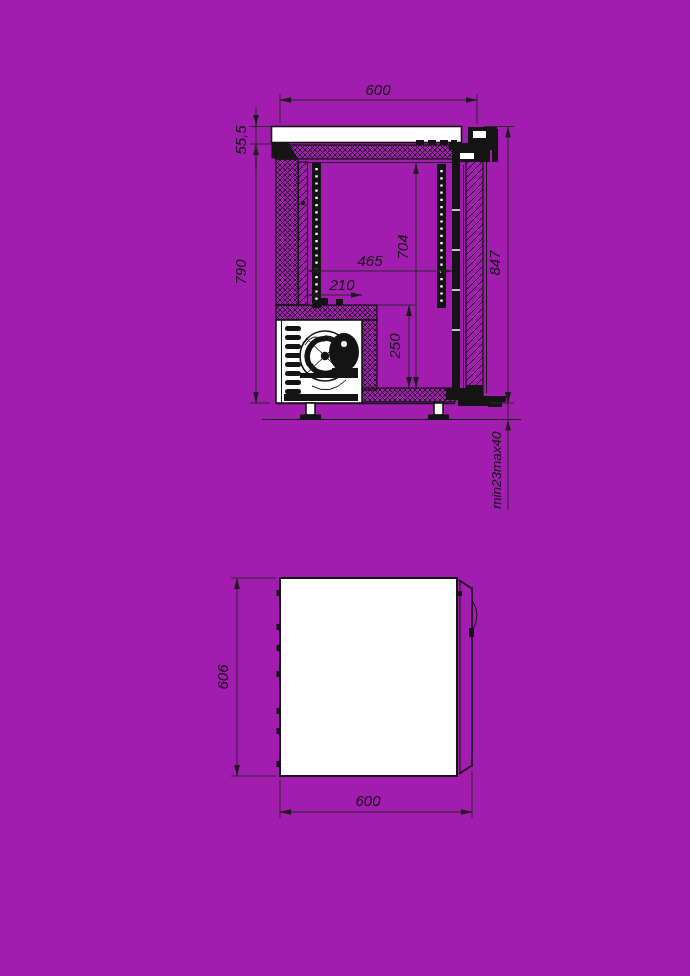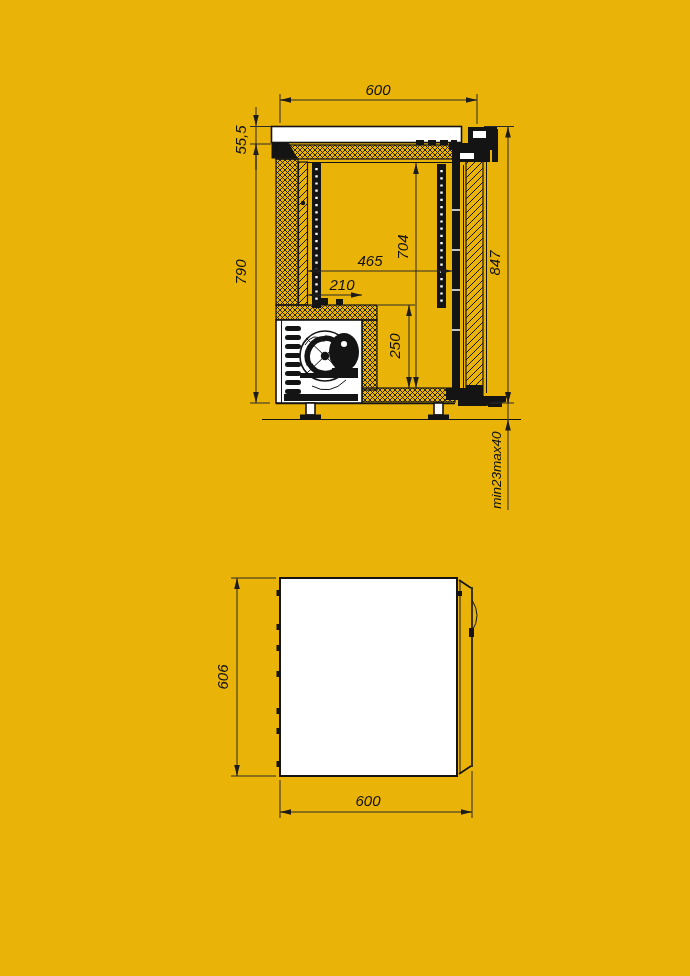--- a/index.html
+++ b/index.html
@@ -1,16 +1,16 @@
 <!DOCTYPE html>
 <html><head>
 <meta charset="utf-8">
 <style>
   html,body{margin:0;padding:0;background:#f2f2f2;}
-  .sheet{width:690px;height:976px;background:#eab308;position:relative;margin:0 auto;overflow:hidden;}
+  .sheet{width:690px;height:976px;background:#a21caf;position:relative;margin:0 auto;overflow:hidden;}
   svg{display:block;}
   .ln{stroke:#141414;stroke-width:1.6;fill:none;}
   .lnt{stroke:#141414;stroke-width:1;fill:none;}
   .wht{fill:#ffffff;stroke:#141414;stroke-width:1.6;}
   .xh{fill:url(#xh);stroke:#141414;stroke-width:1.2;}
   .dh{fill:url(#dh);stroke:#141414;stroke-width:1.2;}
   .blk{fill:#141414;stroke:none;}
   .dim{stroke:#2a2a2a;stroke-width:1;fill:none;}
   .arr{fill:#1c1c1c;stroke:none;}
   .dim-t{font-family:"Liberation Sans","DejaVu Sans",sans-serif;font-style:italic;

